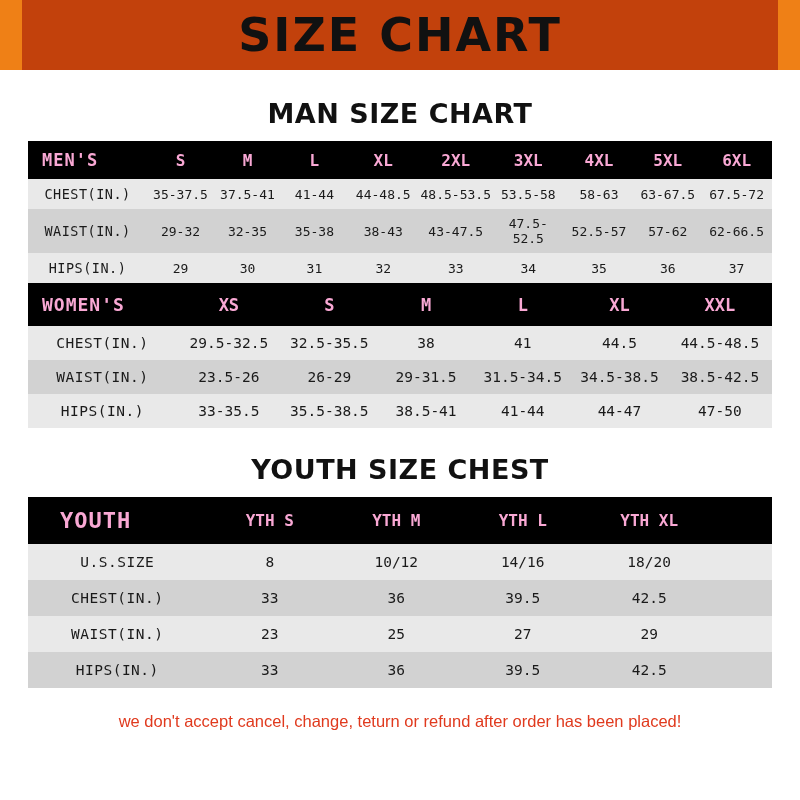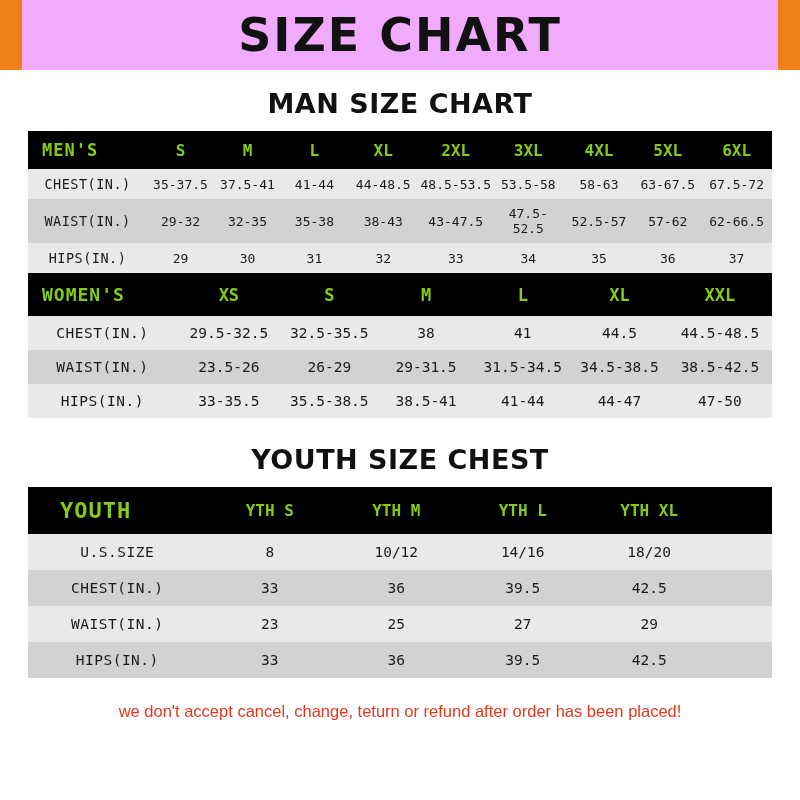--- a/index.html
+++ b/index.html
@@ -28,21 +28,21 @@
     background: #ef8016;
   }
   .side-bar.left { left: 0; }
   .side-bar.right { right: 0; }
   .banner {
     position: absolute;
     top: 0;
     left: 22px;
     right: 22px;
     height: 70px;
-    background: #f0abfc;
+    background: #c2410c;
     display: flex;
     align-items: center;
     justify-content: center;
   }
   .banner-title {
     font-family: "DejaVu Sans", sans-serif;
     font-weight: bold;
     font-size: 46px;
     letter-spacing: 2px;
     color: #111111;
@@ -58,32 +58,32 @@
     box-sizing: border-box;
   }
   .section-title {
     text-align: center;
     font-family: "DejaVu Sans", sans-serif;
     font-weight: bold;
     font-size: 27px;
     color: #111111;
     letter-spacing: 0.5px;
   }
-  .section-title.man { margin-top: 18px; margin-bottom: 12px; }
+  .section-title.man { margin-top: 28px; margin-bottom: 12px; }
   .section-title.women { margin-top: 26px; margin-bottom: 12px; }
   .section-title.youth { margin-top: 26px; margin-bottom: 12px; }
 
   table.size-table {
     width: 100%;
     border-collapse: collapse;
     table-layout: fixed;
   }
   table.size-table thead th {
     background: #000000;
-    color: #84cc16;
+    color: #f9a8d4;
     font-family: "DejaVu Sans Mono", monospace;
     font-weight: bold;
     font-size: 16px;
     padding: 9px 2px;
     text-align: center;
   }
   table.size-table thead th.label-head {
     text-align: left;
     padding-left: 14px;
     font-size: 17px;

